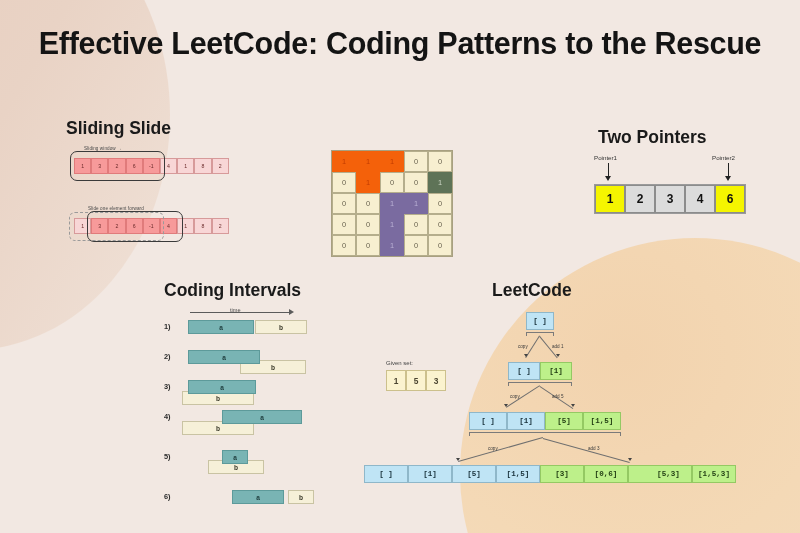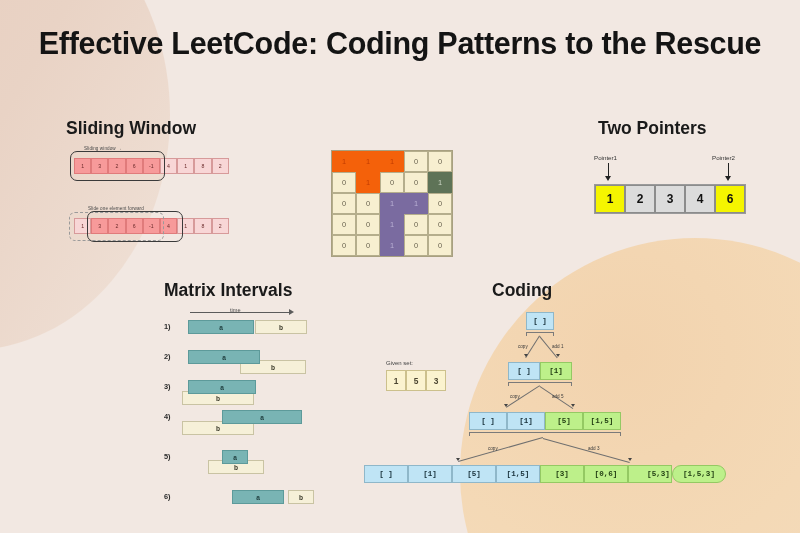--- a/index.html
+++ b/index.html
@@ -158,21 +158,21 @@
 <body>
 
 <div id="slide">
 
   <div class="bg-circle-tl"></div>
   <div class="bg-circle-br"></div>
 
   <div class="title">Effective LeetCode: Coding Patterns to the Rescue</div>
 
   <div id="sw">
-    <div class="sec-title" style="left:4px;top:0;">Sliding Window</div>
+    <div class="sec-title" style="left:4px;top:0;">Sliding Slide</div>
 
     <div class="sw-panel">
       <div class="sw-caption" style="left:22px;top:28px;">Sliding window →</div>
       <div class="sw-row" id="sw-row-1" style="left:12px;top:40px;">
           <div class="sw-cell hot">1</div>
           <div class="sw-cell hot">3</div>
           <div class="sw-cell hot">2</div>
           <div class="sw-cell hot">6</div>
           <div class="sw-cell hot">-1</div>
           <div class="sw-cell">4</div>
@@ -225,41 +225,41 @@
         <div class="mc">0</div>
         <div class="mc">0</div>
         <div class="mc">0</div>
         <div class="mc purple">1</div>
         <div class="mc">0</div>
         <div class="mc">0</div>
       </div>
   </div>
 
   <div id="tp">
-    <div class="sec-title" style="left:18px;top:0;">Two Pointers</div>
+    <div class="sec-title" style="left:18px;top:9px;">Two Pointers</div>
 
     <div class="tp-lbl" style="left:14px;top:36px;">Pointer1</div>
     <div class="tp-stem" style="left:28px;top:45px;height:14px;"></div>
     <div class="tp-head" style="left:25px;top:58px;"></div>
 
     <div class="tp-lbl" style="left:132px;top:36px;">Pointer2</div>
     <div class="tp-stem" style="left:148px;top:45px;height:14px;"></div>
     <div class="tp-head" style="left:145px;top:58px;"></div>
 
     <div class="tp-arr" id="tp-row" style="left:14px;top:66px;">
         <div class="tp-cell yel">1</div>
         <div class="tp-cell">2</div>
         <div class="tp-cell">3</div>
         <div class="tp-cell">4</div>
         <div class="tp-cell yel">6</div>
       </div>
   </div>
 
   <div id="mi">
-    <div class="sec-title" style="left:4px;top:0;">Matrix Intervals</div>
+    <div class="sec-title" style="left:4px;top:0;">Coding Intervals</div>
 
     <div class="mi-axis" style="left:30px;top:27px;width:110px;">
       <div class="ln" style="left:0;width:100px;"></div>
       <div class="hd" style="left:99px;"></div>
       <div class="tx" style="left:40px;">time</div>
     </div>
 
     <div id="mi-cases">
         <div class="mi-num" style="left: 4px; top: 42px;">1)</div>
         <div class="mi-bar b" style="left: 95px; width: 52px; top: 40px;">b</div>
@@ -276,21 +276,21 @@
         <div class="mi-num" style="left: 4px; top: 172px;">5)</div>
         <div class="mi-bar b" style="left: 48px; width: 56px; top: 180px;">b</div>
         <div class="mi-bar a" style="left: 62px; width: 26px; top: 170px;">a</div>
         <div class="mi-num" style="left: 4px; top: 212px;">6)</div>
         <div class="mi-bar b" style="left: 128px; width: 26px; top: 210px;">b</div>
         <div class="mi-bar a" style="left: 72px; width: 52px; top: 210px;">a</div>
       </div>
   </div>
 
   <div id="ss">
-    <div class="sec-title" style="left:112px;top:0;">Coding</div>
+    <div class="sec-title" style="left:112px;top:0;">LeetCode</div>
 
     <div class="ss-given-lbl" style="left:6px;top:80px;">Given set:</div>
     <div class="ss-given" id="ss-given" style="left:6px;top:90px;">
         <div class="g">1</div>
         <div class="g">5</div>
         <div class="g">3</div>
       </div>
 
     <div id="ss-tree">
         <div class="ss-lvl" style="left: 146px; top: 32px;">
@@ -309,22 +309,22 @@
           <div class="ss-node add" style="width: 38px;">[1,5]</div>
         </div>
         <div class="ss-brace" style="left: 89px; width: 152px; top: 152px;"></div>
         <div class="ss-lvl" style="left: -16px; top: 185px;">
           <div class="ss-node" style="width: 44px;">[ ]</div>
           <div class="ss-node" style="width: 44px;">[1]</div>
           <div class="ss-node" style="width: 44px;">[5]</div>
           <div class="ss-node" style="width: 44px;">[1,5]</div>
           <div class="ss-node add" style="width: 44px;">[3]</div>
           <div class="ss-node add" style="width: 44px;">[0,6]</div>
-          <div class="ss-node add" style="width: 44px; padding-left: 20px;">[5,3]</div>
-          <div class="ss-node add" style="width: 54px; border-radius: 9px;">[1,5,3]</div>
+          <div class="ss-node add" style="width: 64px; padding-left: 20px;">[5,3]</div>
+          <div class="ss-node add" style="width: 44px;">[1,5,3]</div>
         </div>
         <div class="ss-edge" style="left: 160px; top: 56px; width: 26.0768px; transform: rotate(122.471deg);"></div>
         <div class="ss-dot" style="left: 143.6px; top: 74.4px;"></div>
         <div class="ss-edge" style="left: 160px; top: 56px; width: 28.4253px; transform: rotate(50.7106deg);"></div>
         <div class="ss-dot" style="left: 175.6px; top: 74.4px;"></div>
         <div class="ss-elbl" style="left: 138px; top: 64px;">copy</div>
         <div class="ss-elbl" style="left: 172px; top: 64px;">add 1</div>
         <div class="ss-edge" style="left: 160px; top: 106px; width: 40.4969px; transform: rotate(147.095deg);"></div>
         <div class="ss-dot" style="left: 123.6px; top: 124.4px;"></div>
         <div class="ss-edge" style="left: 160px; top: 106px; width: 39.6611px; transform: rotate(33.6901deg);"></div>

